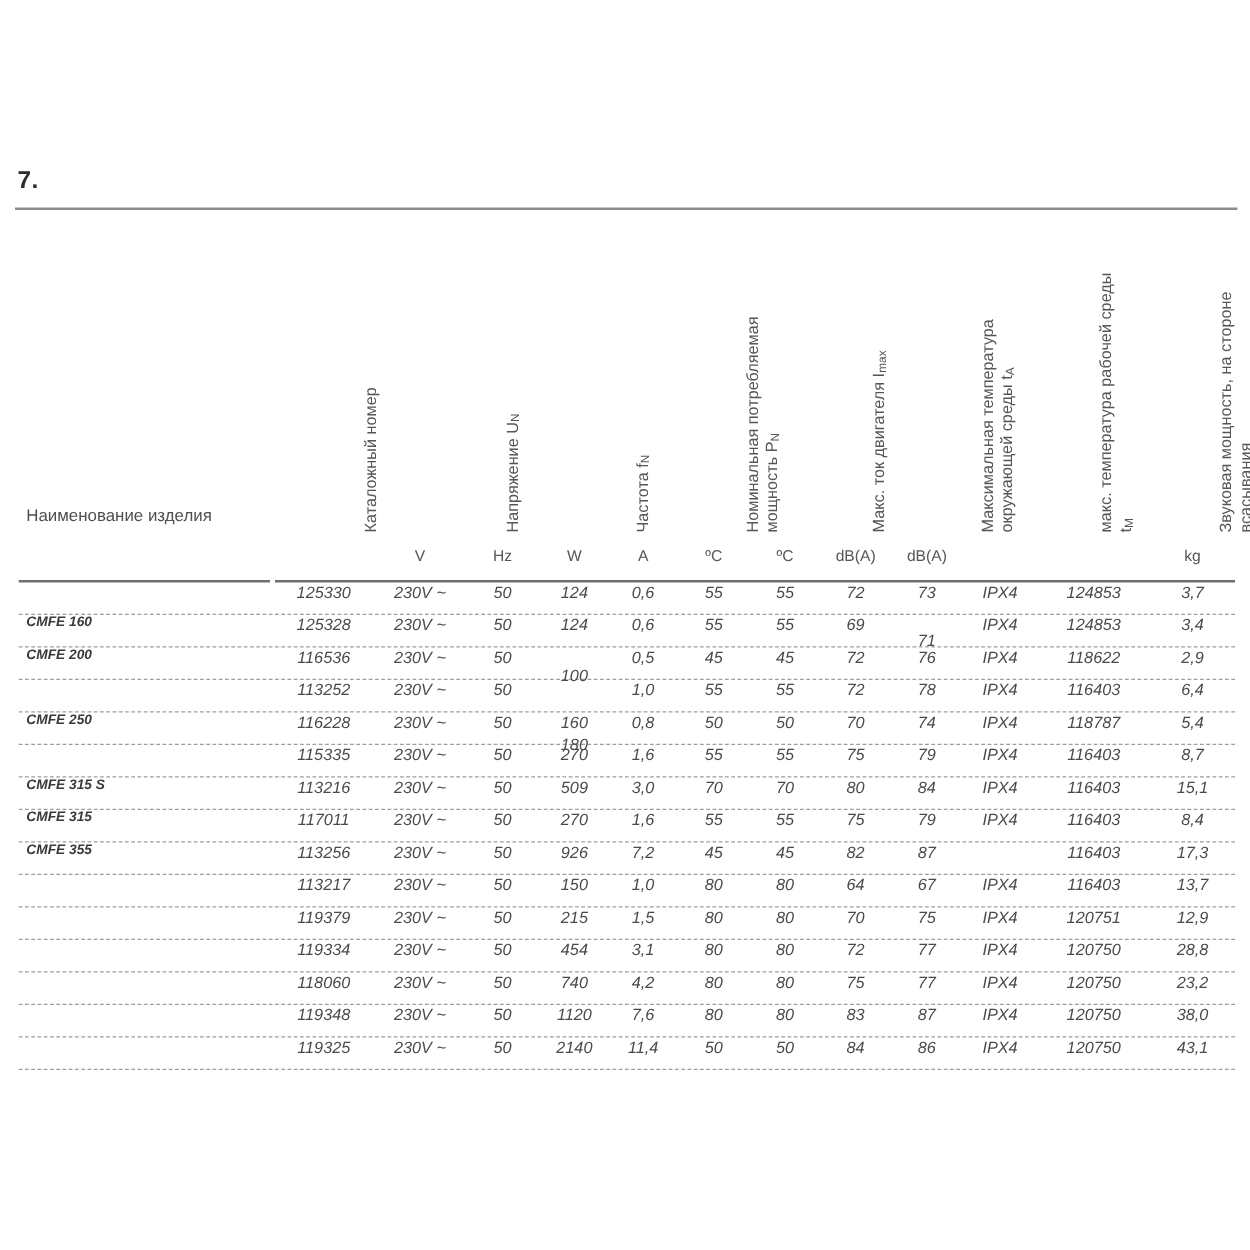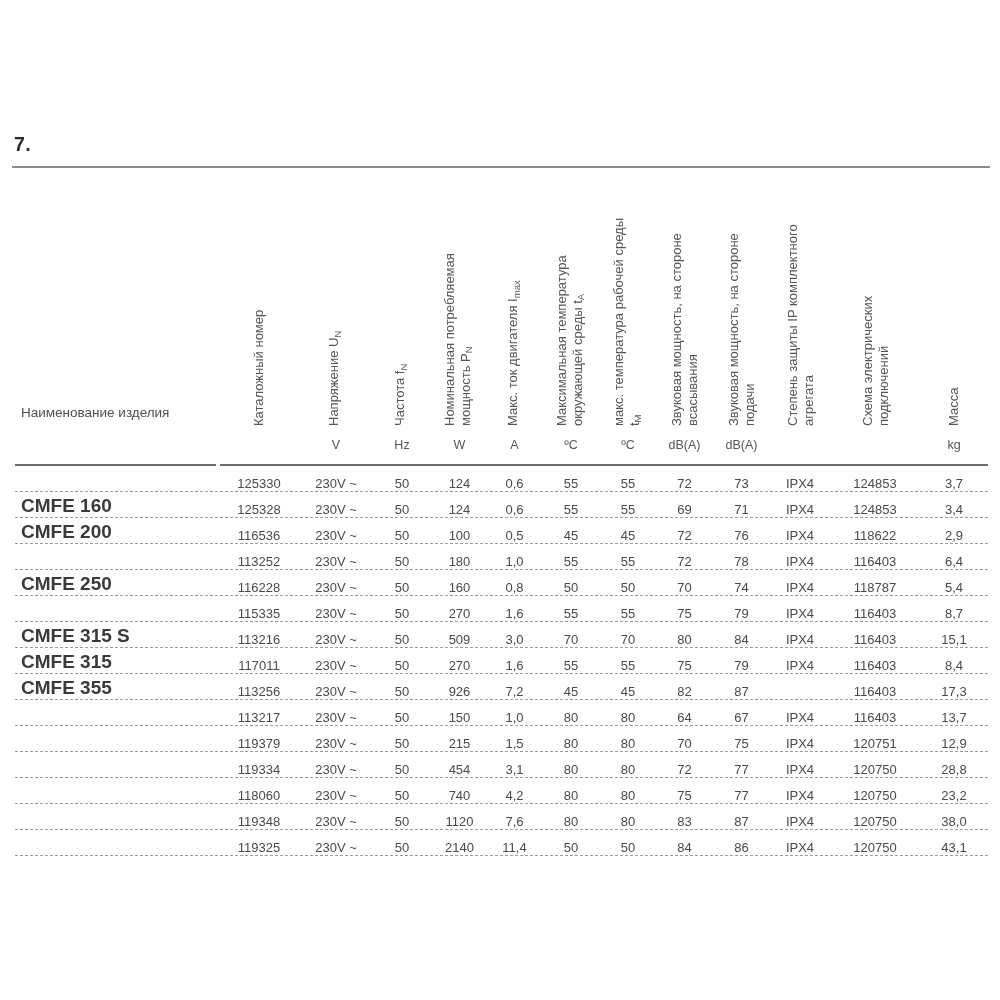--- a/index.html
+++ b/index.html
@@ -25,21 +25,21 @@
     letter-spacing: 0.3px;
   }
   .heading .num { width: 51px; flex: 0 0 auto; }
   .heading-rule {
     margin: 10px 10px 0 12px;
     border-top: 2px solid #8c8c8c;
     height: 0;
   }
   
   .spec-table { margin: 20px 12px 0 15px; }
-  .hdr-row { display: flex; height: 238px; }
+  .hdr-row { display: flex; height: 238px; gap: 38px; }
   .name-hdr-cell {
     width: 203px; flex: 0 0 auto;
     display: flex; align-items: flex-end;
     padding: 0 0 6px 6px; box-sizing: border-box;
     font-size: 13.5px; color: #4f4f4f;
   }
   .hdr-cell {
     flex: 0 0 auto;
     display: flex; justify-content: center;
     box-sizing: border-box;
@@ -59,30 +59,31 @@
   .unit-row {
     display: flex; height: 38px; align-items: center;
     font-size: 12.5px; color: #565656;
   }
   .unit-cell { flex: 0 0 auto; text-align: center; box-sizing: border-box; }
   .hdr-line { display: flex; gap: 4px; height: 2px; }
   .hdr-line .seg { border-top: 2px solid #6e6e6e; height: 0; }
   .hdr-line .seg-name { width: 201px; flex: 0 0 auto; }
   .hdr-line .seg-rest { flex: 1 1 auto; }
   .row {
-    display: flex; height: 26px; align-items: flex-end;
+    display: flex; height: 26px; align-items: flex-start;
     border-bottom: 1px dashed #9d9d9d;
     font-size: 13px; color: #4a4a4a;
     box-sizing: border-box;
+    font-style: italic;
   }
   .row .name-cell {
     width: 203px; flex: 0 0 auto;
     padding-left: 6px; box-sizing: border-box;
     font-weight: 600; color: #3a3a3a;
-    font-size: 19px;
+    font-size: 11px;
   }
   .row .cell { flex: 0 0 auto; text-align: center; box-sizing: border-box; }
 </style>
 </head>
 <body>
 
 <div class="page">
 
   <div class="heading">
     <span class="num">7.</span>

